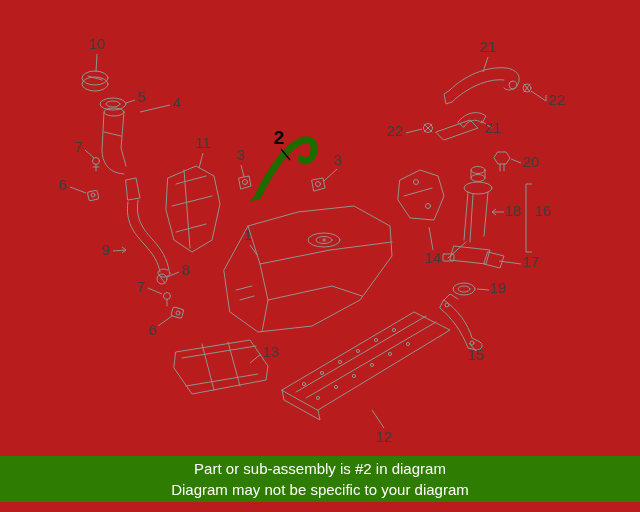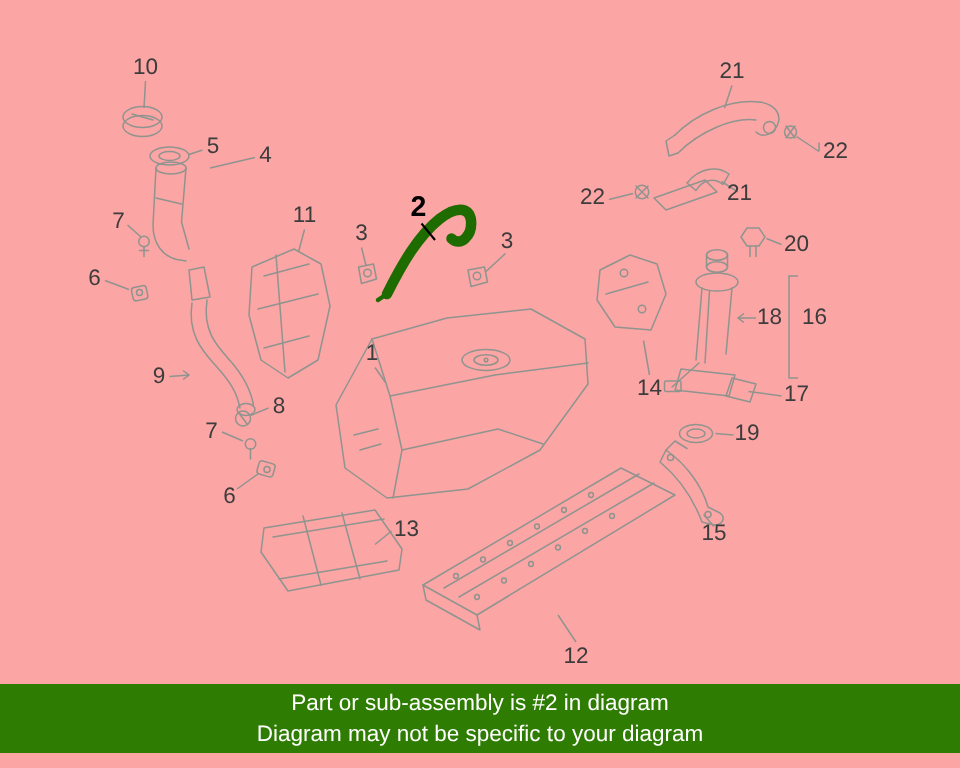--- a/index.html
+++ b/index.html
@@ -1,21 +1,21 @@
 <!DOCTYPE html>
 <html><head>
 <meta charset="utf-8">
 <style>
   html, body { margin: 0; padding: 0; }
   body { background: #ffffff; font-family: "Liberation Sans", sans-serif; }
   .stage {
     position: relative;
     width: 640px;
     height: 512px;
-    background: #fca5a5;
+    background: #b91c1c;
     overflow: hidden;
   }
   .diagram-svg {
     position: absolute;
     left: 0; top: 0;
   }
   
   .part   { fill: none; stroke: #8f948f; stroke-width: 1; stroke-linejoin: round; stroke-linecap: round; }
   .leader { fill: none; stroke: #8f948f; stroke-width: 1; }
   .leader-black { fill: none; stroke: #000000; stroke-width: 1.4; }

